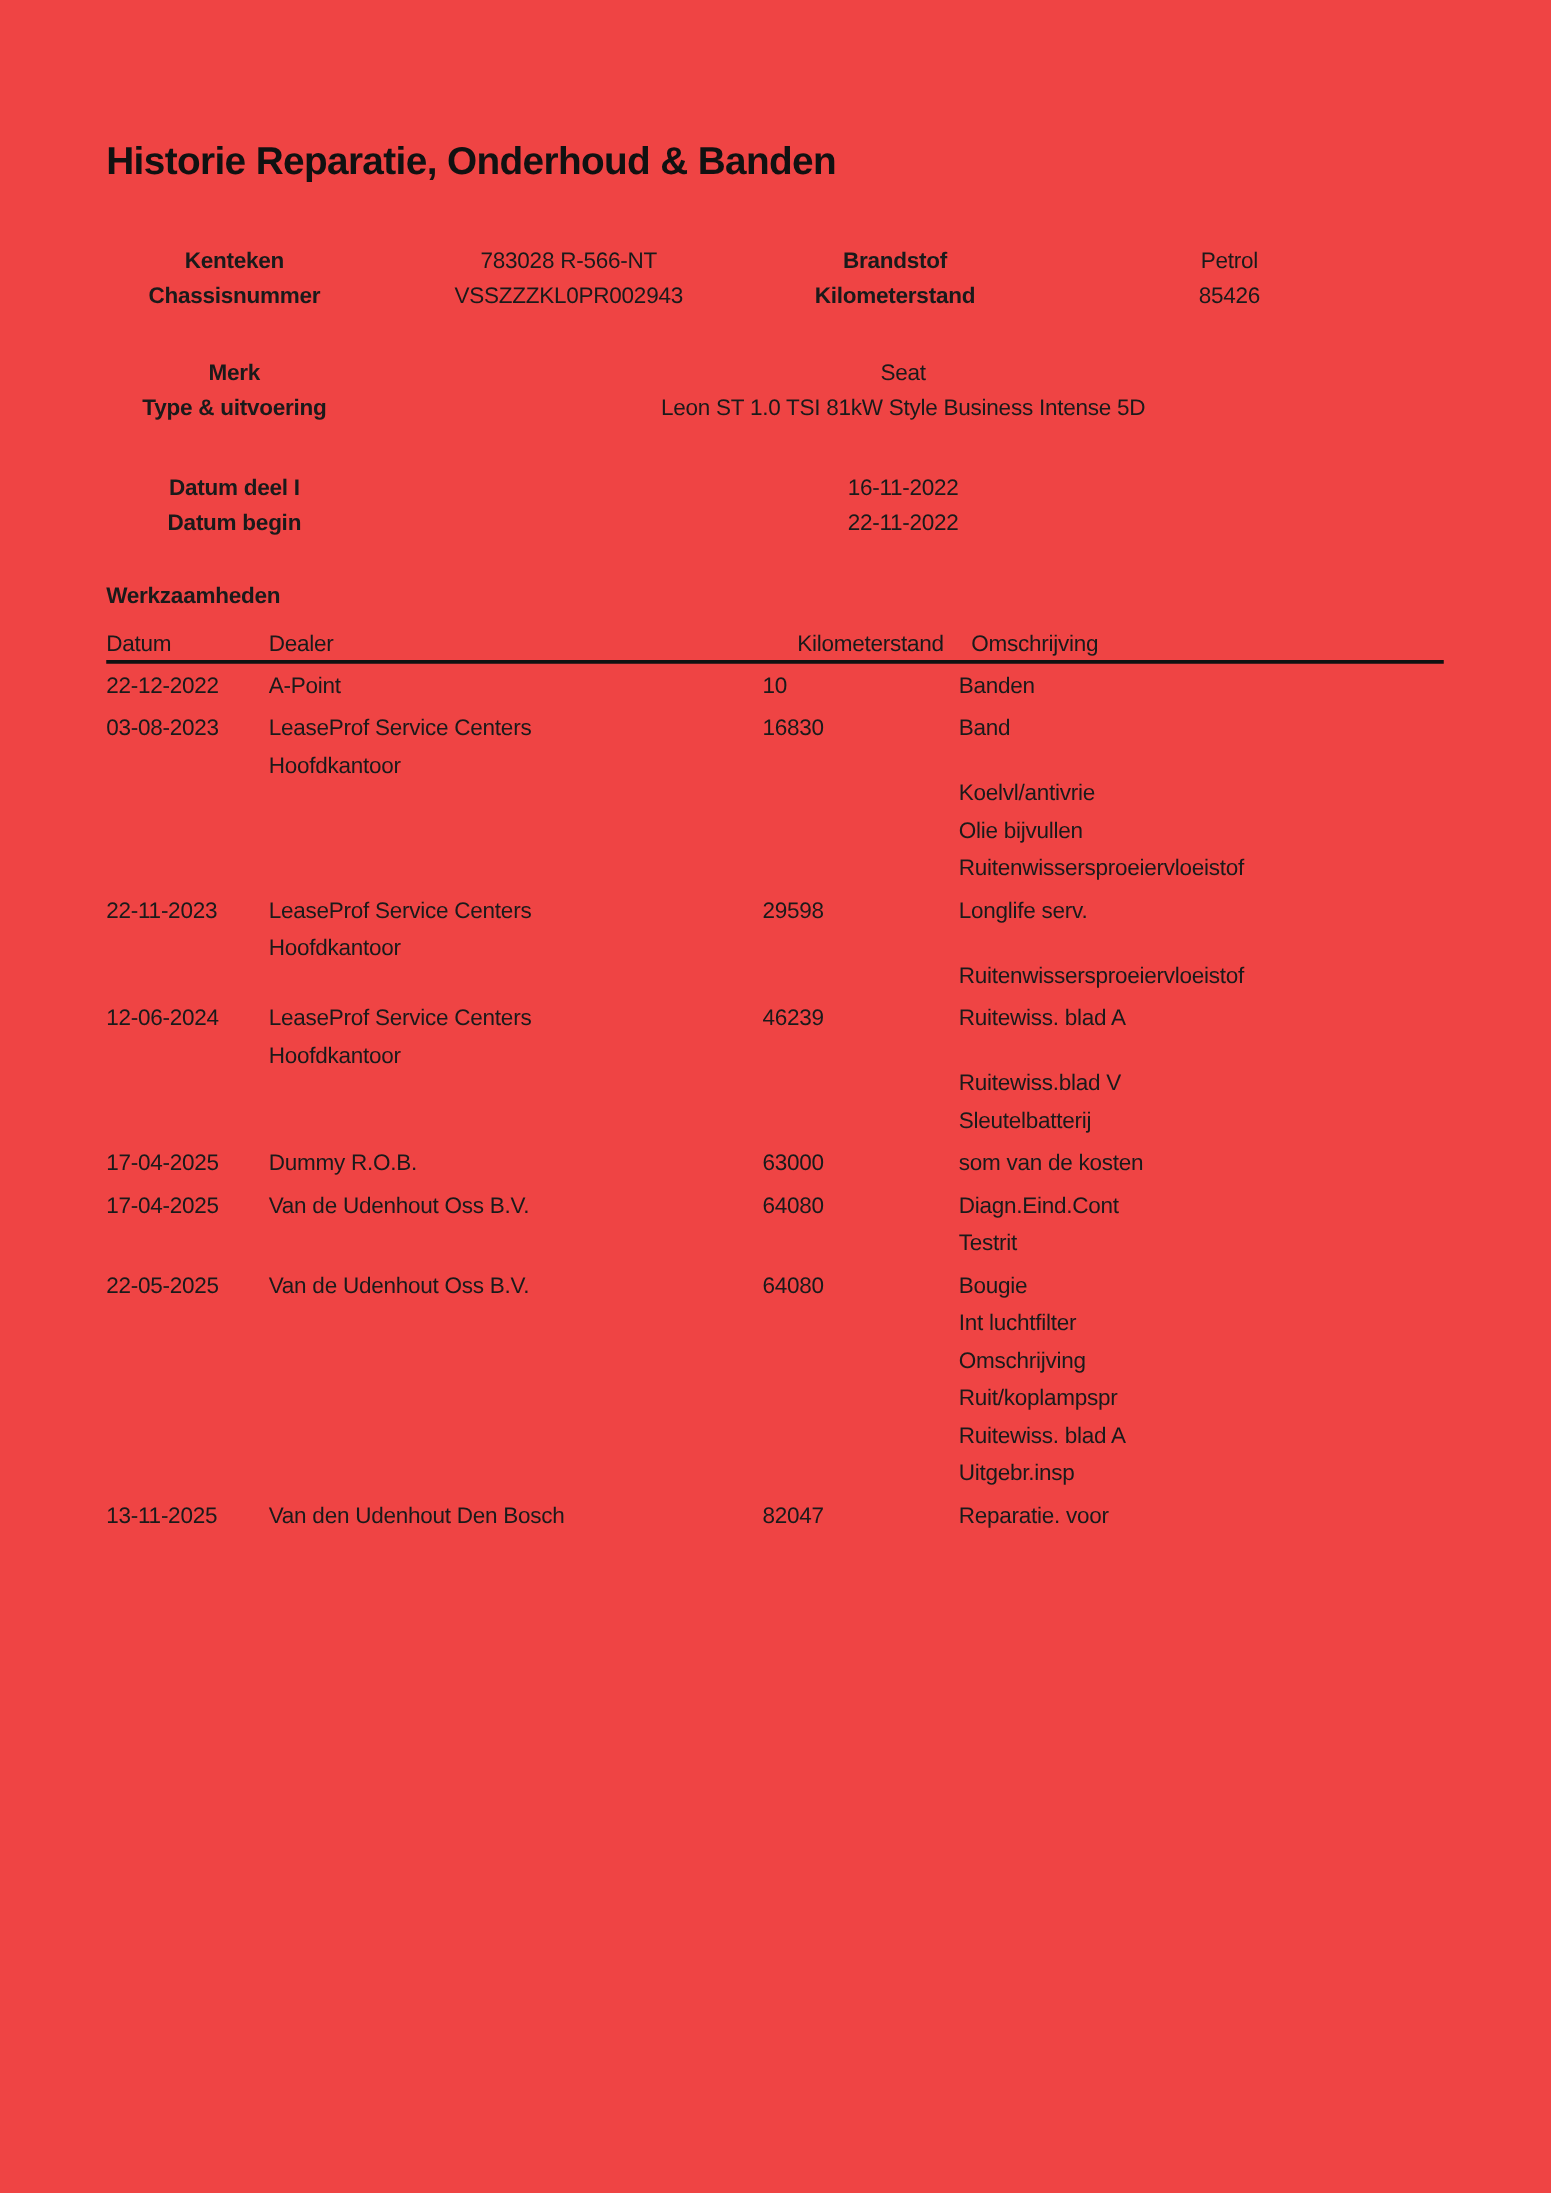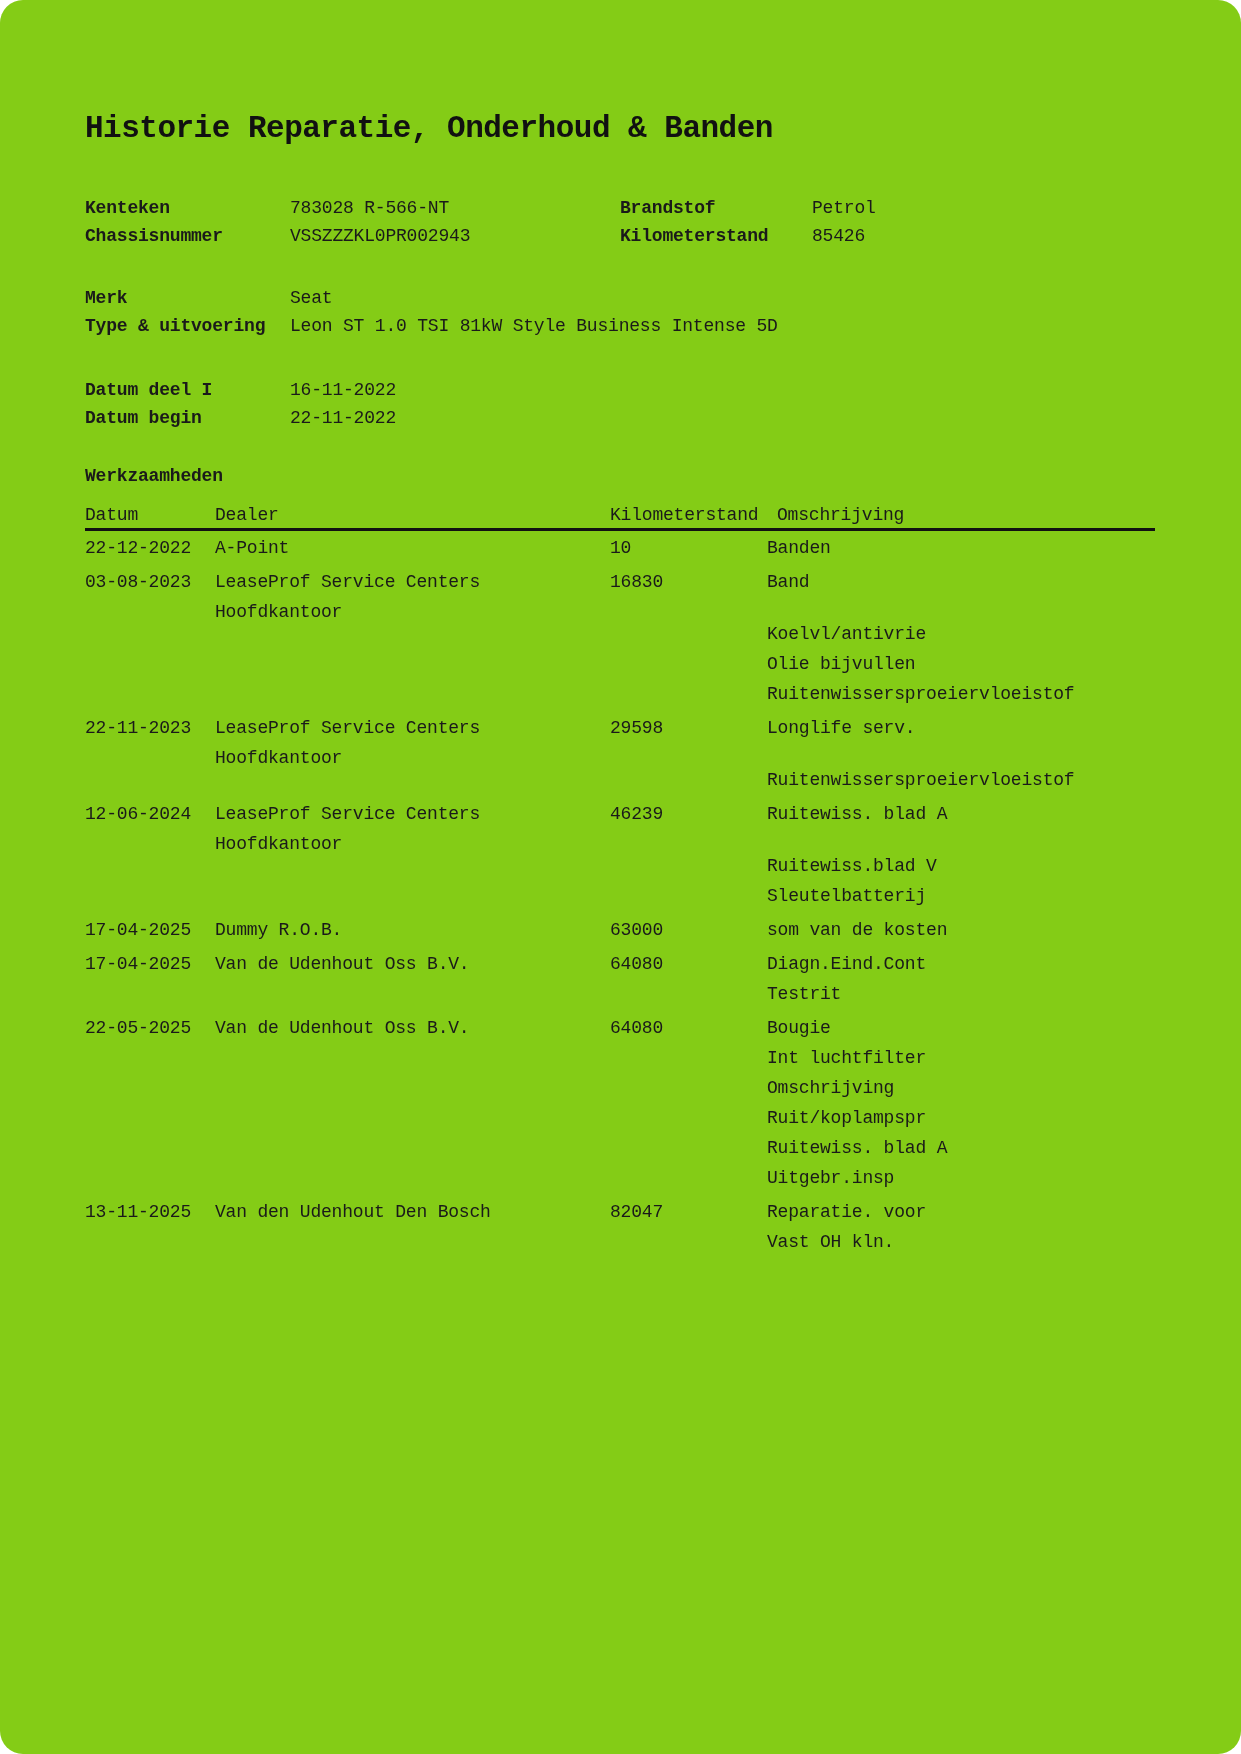--- a/index.html
+++ b/index.html
@@ -2,43 +2,43 @@
 <html><head>
 <meta charset="utf-8">
 <style>
   html, body { margin: 0; padding: 0; background: #ffffff; }
   body { width: 1241px; height: 1754px; }
   .page {
     position: relative;
     width: 1241px; height: 1754px;
     box-sizing: border-box;
     padding: 113px 86px 0 85px;
-    background: #84cc16;
+    background: #ef4444;
     color: #1a1a1a;
-    font-family: Liberation Mono, monospace;
+    font-family: Liberation Sans, sans-serif;
     font-size: 18px;
     letter-spacing: -0.2px;
     overflow: hidden;
-    border-radius: 23px;
   }
   .title {
     margin: 0;
     font-size: 31px;
     font-weight: bold;
     letter-spacing: -0.5px;
     line-height: 31px;
     color: #111;
   }
   
   .info-grid { margin-top: 54px; }
   .info-row {
     display: grid;
     grid-template-columns: 205px 330px 192px auto;
     min-height: 28px;
     align-items: start;
+    text-align: center;
   }
   .info-row.pair2 { grid-template-columns: 205px auto; }
   .lbl { font-weight: bold; }
   .gap34 { margin-top: 34px; }
   .gap36 { margin-top: 36px; }
   
   .section-heading {
     margin-top: 26px;
     font-weight: bold;
     line-height: 28px;
@@ -253,22 +253,16 @@
           <span class="c-dealer"></span>
           <span class="c-km"></span>
           <span class="c-oms">Uitgebr.insp</span>
         </div>
         <div class="trow entry-follow">
           <span class="">13-11-2025</span>
           <span class="c-dealer">Van den Udenhout Den Bosch</span>
           <span class="c-km">82047</span>
           <span class="c-oms">Reparatie. voor</span>
         </div>
-        <div class="trow cont">
-          <span class=""></span>
-          <span class="c-dealer"></span>
-          <span class="c-km"></span>
-          <span class="c-oms">Vast OH kln.</span>
-        </div>
       </div>
   </div>
 
 </div>
 
 </body></html>

